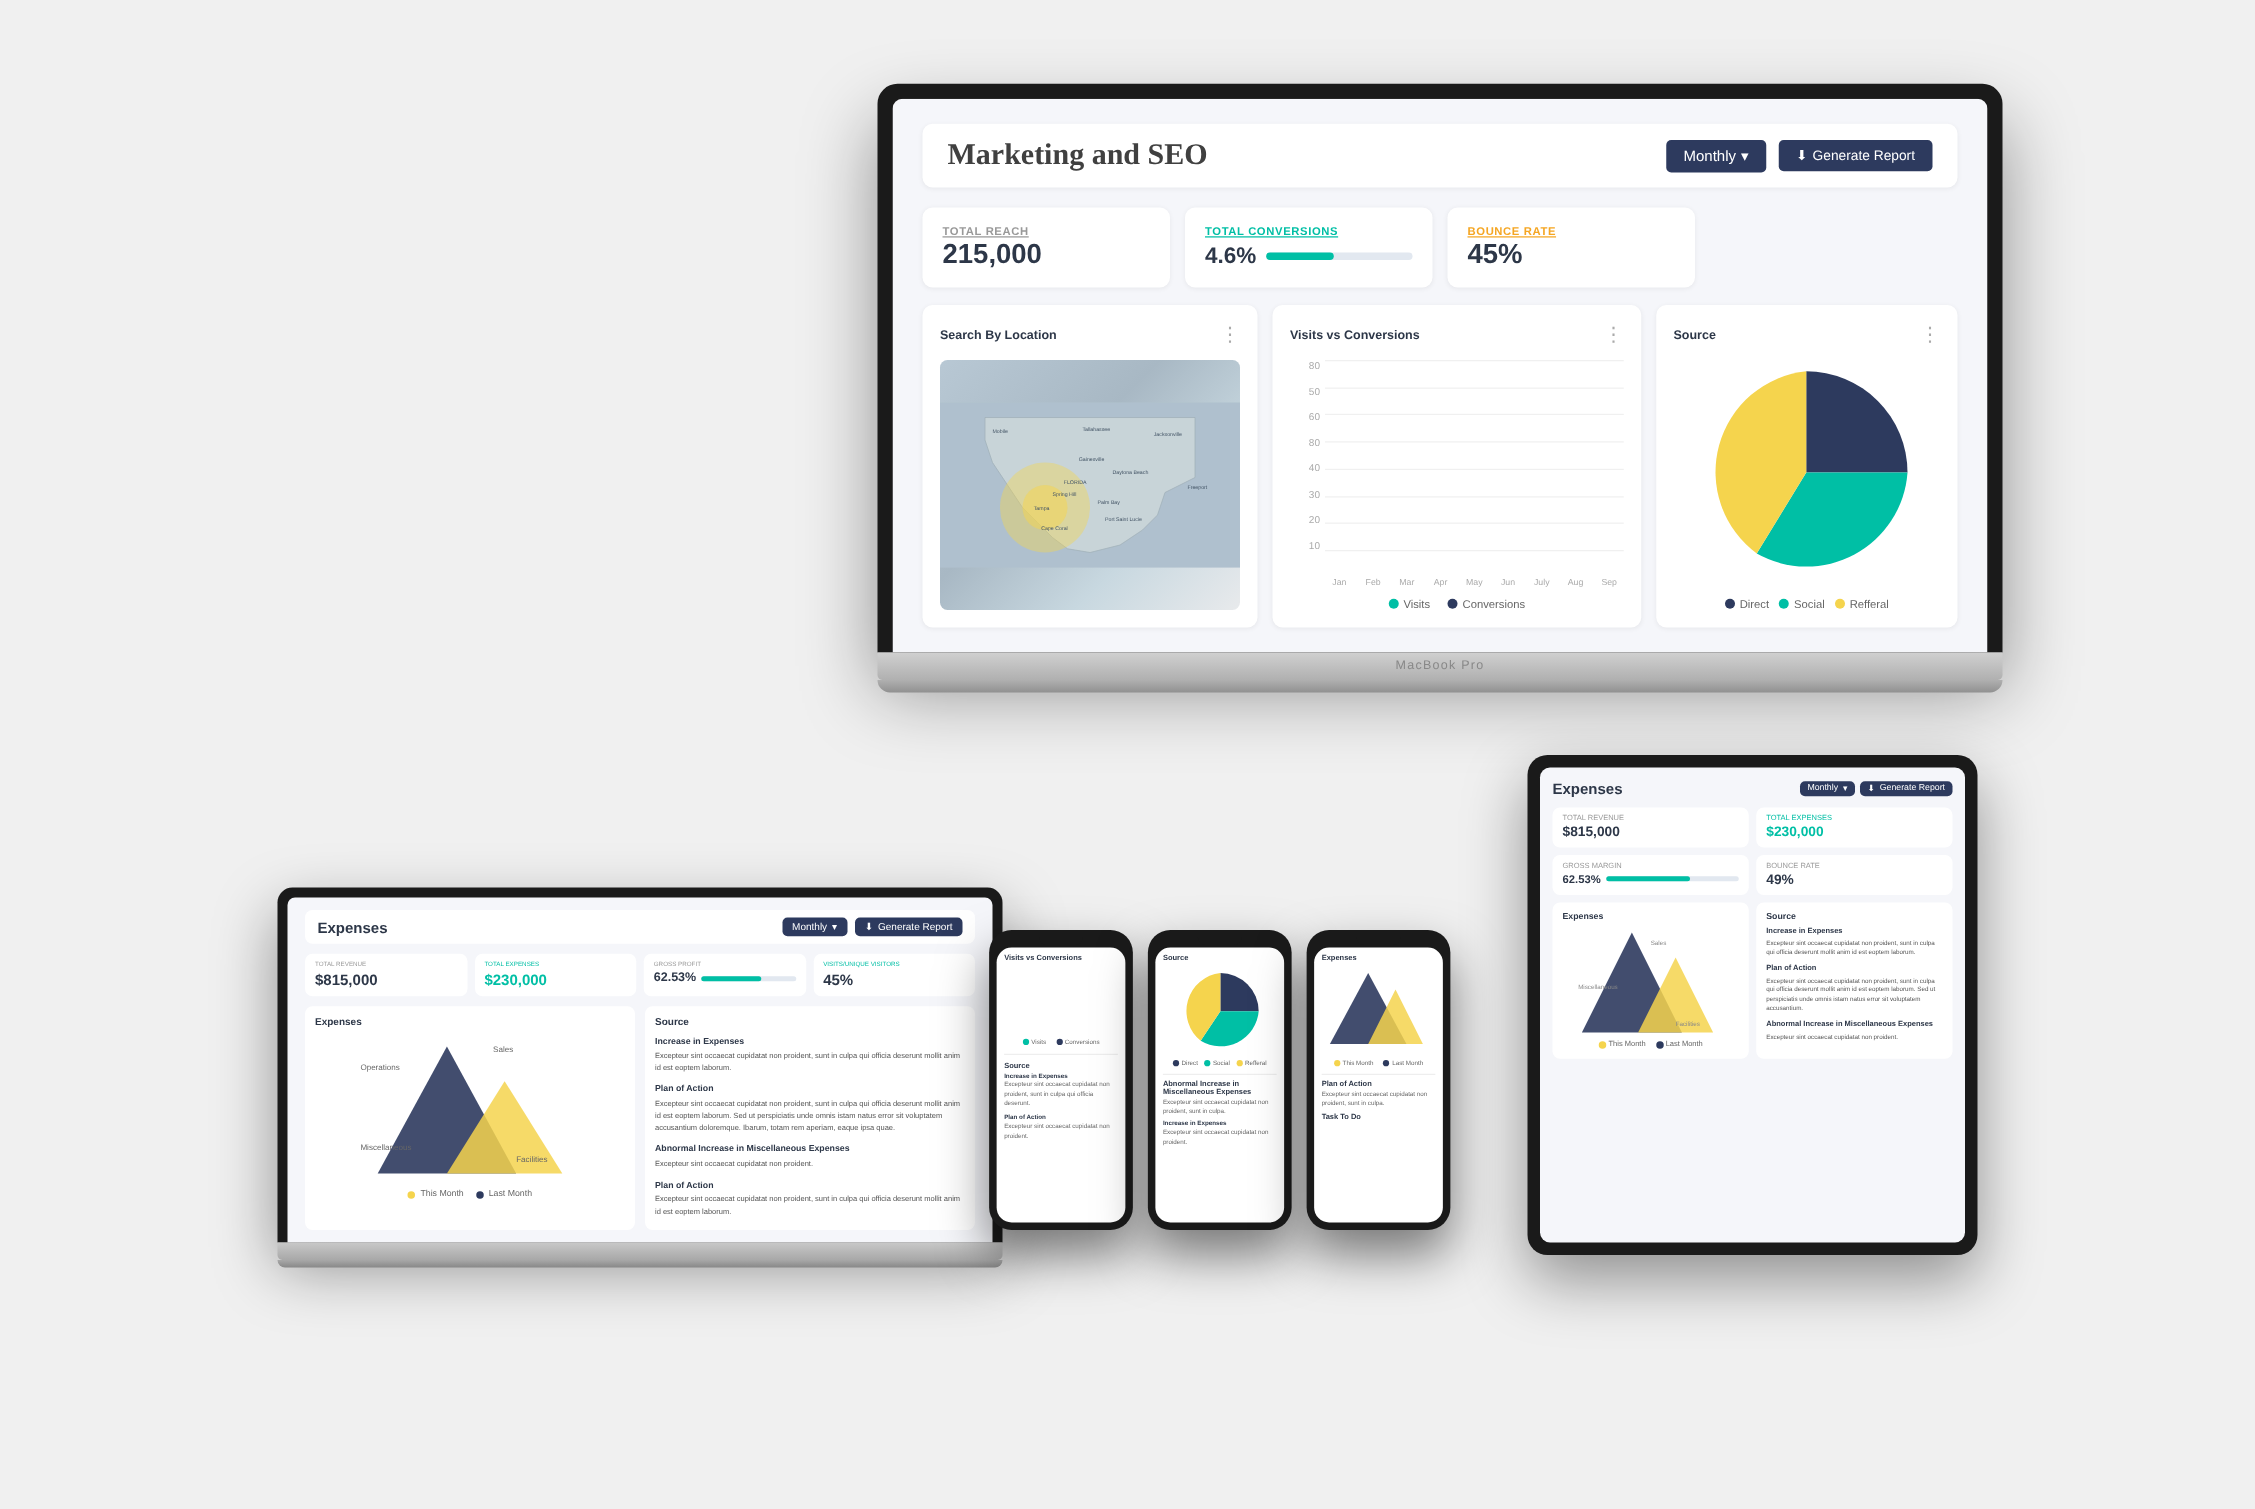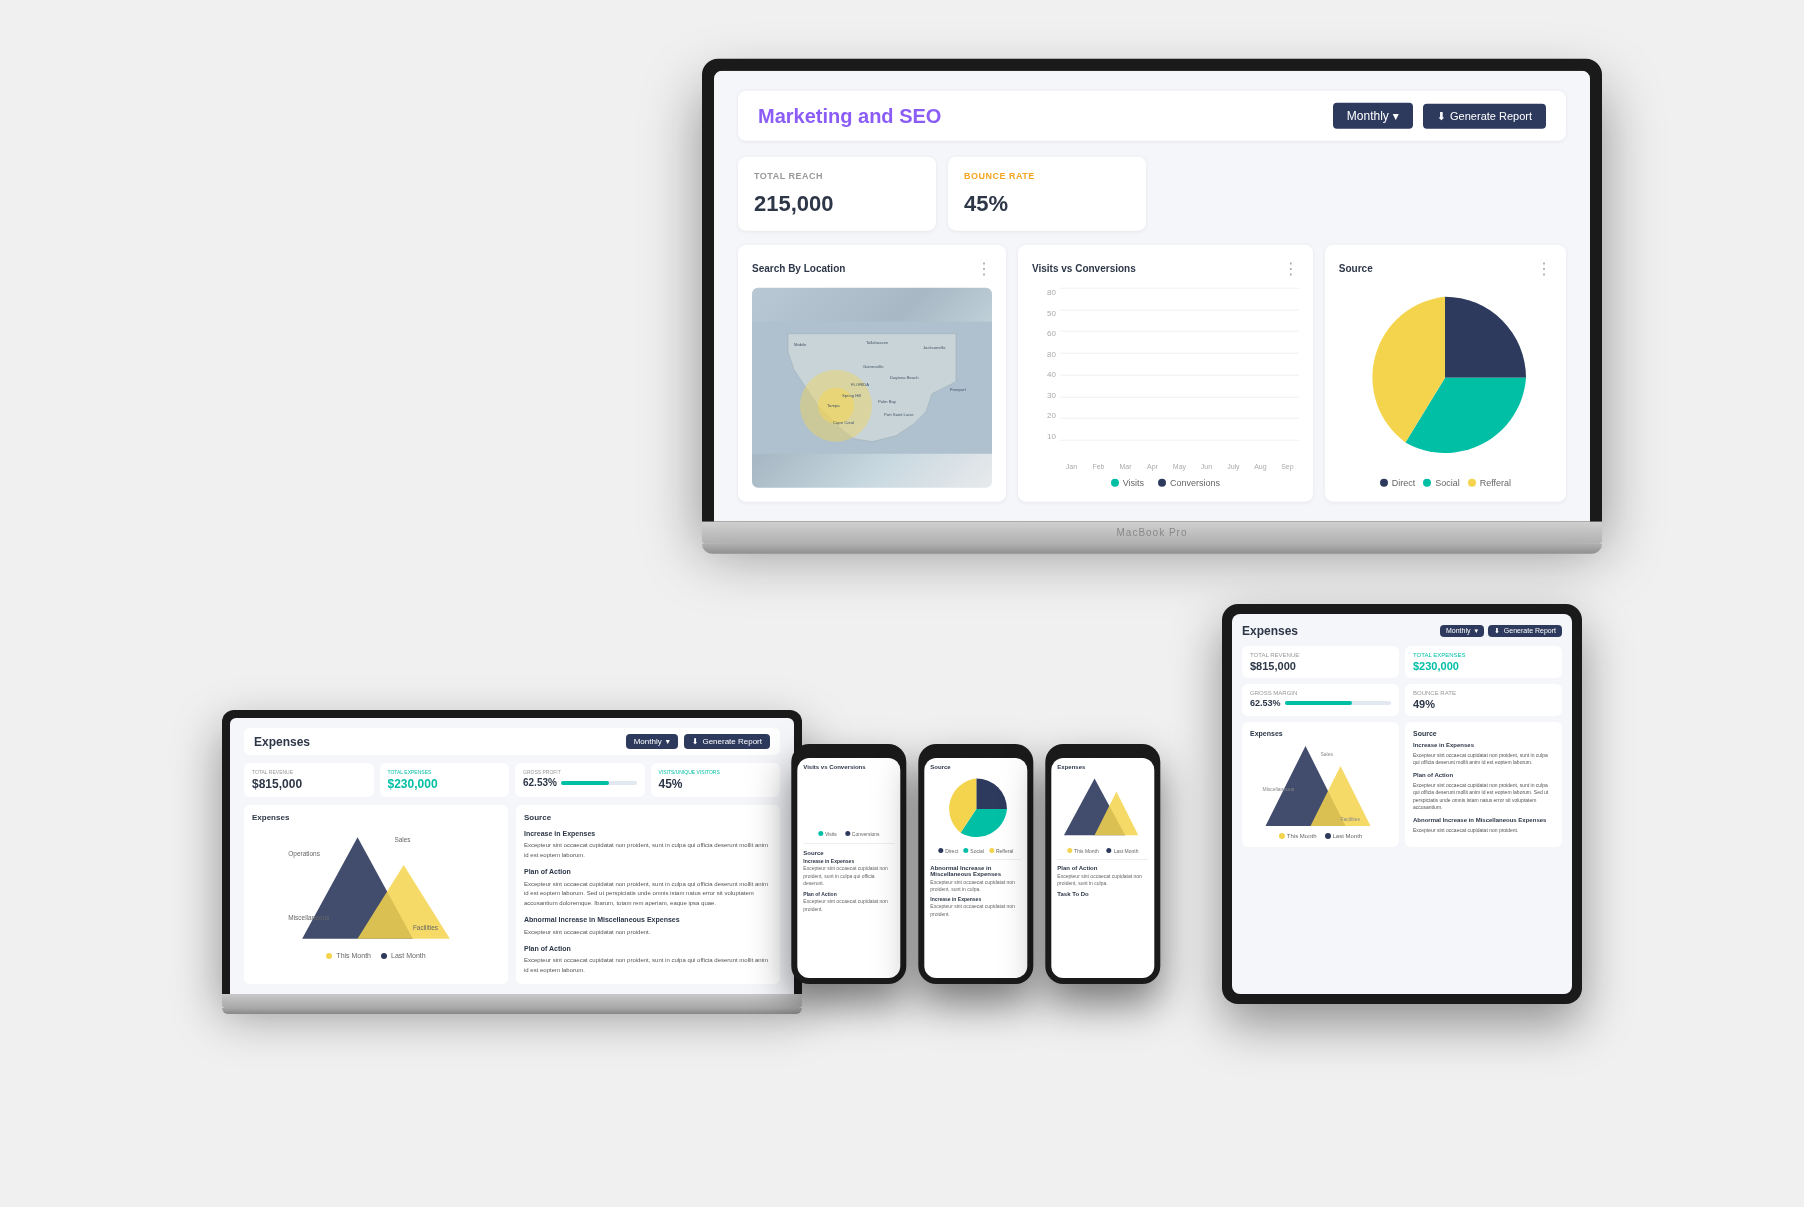--- a/index.html
+++ b/index.html
@@ -76,23 +76,24 @@
       display: flex;
       justify-content: space-between;
       align-items: center;
       margin-bottom: 16px;
       background: #fff;
       padding: 12px 20px;
       border-radius: 8px;
       box-shadow: 0 1px 4px rgba(0,0,0,0.06);
     }
     .dash-title {
-      font-size: 20px;
+      font-size: 24px;
       font-weight: 600;
-      color: #8b5cf6;
+      color: #404040;
+      font-family: Liberation Serif, serif;
     }
     .dash-controls {
       display: flex;
       gap: 10px;
       align-items: center;
     }
     .btn-monthly {
       background: #2d3a5e;
       color: #fff;
       border: none;
@@ -129,21 +130,22 @@
       border-radius: 8px;
       padding: 14px 16px;
       box-shadow: 0 1px 4px rgba(0,0,0,0.06);
     }
     .kpi-label {
       font-size: 9px;
       font-weight: 700;
       letter-spacing: 0.5px;
       color: #999;
       text-transform: uppercase;
-      margin-bottom: 10px;
+      margin-bottom: 0;
+      text-decoration: underline;
     }
     .kpi-label.teal { color: #00bfa5; }
     .kpi-label.teal2 { color: #00bfa5; }
     .kpi-label.yellow { color: #f5a623; }
     .kpi-value {
       font-size: 22px;
       font-weight: 700;
       color: #2d3748;
     }
     .kpi-value.small { font-size: 18px; }
@@ -524,20 +526,29 @@
                 <span>⬇</span>
                 <span>Generate Report</span>
               </button>
             </div>
           </div>
 
           <div class="kpi-row">
             <div class="kpi-card">
               <div class="kpi-label">TOTAL REACH</div>
               <div class="kpi-value">215,000</div>
+            </div>
+            <div class="kpi-card">
+              <div class="kpi-label teal2">TOTAL CONVERSIONS</div>
+              <div class="progress-bar-wrap">
+                <span class="kpi-value small">4.6%</span>
+                <div class="progress-bar-bg">
+                  <div class="progress-bar-fill" style="width:46%"></div>
+                </div>
+              </div>
             </div>
             <div class="kpi-card">
               <div class="kpi-label yellow">BOUNCE RATE</div>
               <div class="kpi-value">45%</div>
             </div>
           </div>
 
           <div class="charts-row">
 
             <div class="chart-card">

